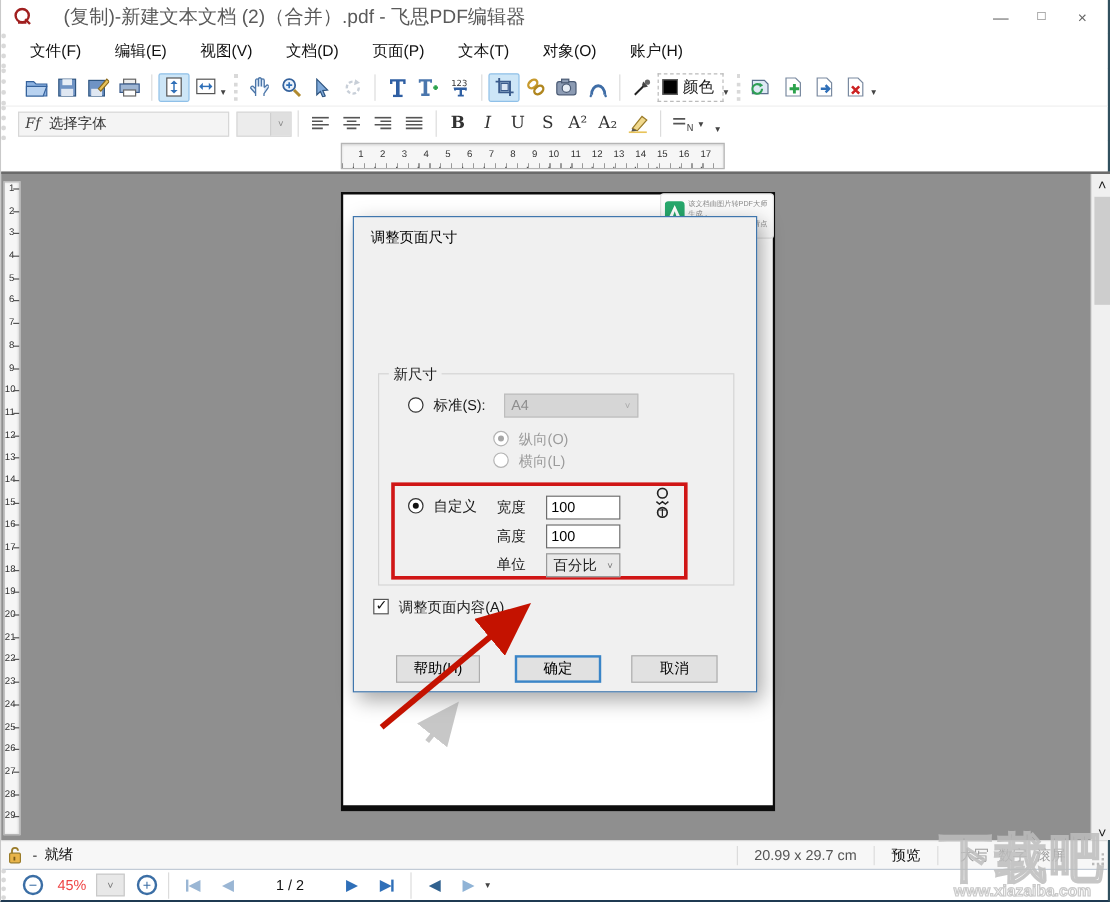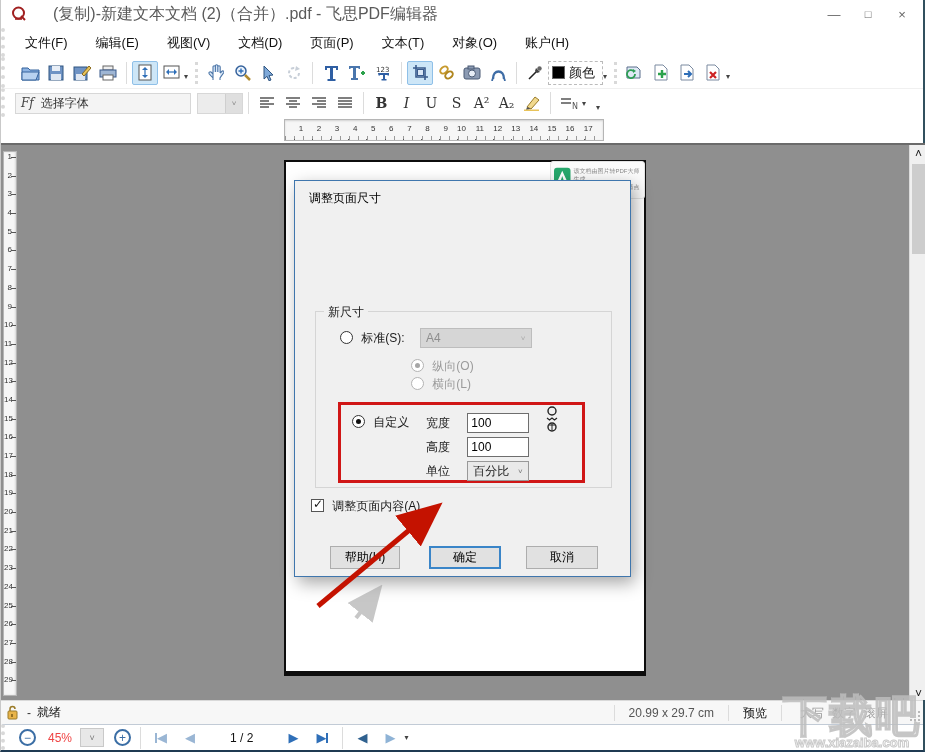--- a/index.html
+++ b/index.html
@@ -75,21 +75,21 @@
   .dim { color:#9b9b9b; }
 
   .row { position:absolute; white-space:nowrap; }
   .tinput { width:50px; height:20px; border:1px solid #6e6e6e; font-size:12px; padding:1px 3px; font-family:inherit; background:#fff; color:#000; }
   .combo { display:inline-flex; align-items:center; height:20px; border:1px solid #999; background:#e9e9e9; padding-left:5px; }
   .combo .cv { flex:1; }
   .combo .chev { width:16px; text-align:center; color:#777; font-size:8px; }
   .combo.disabled { background:#d6d6d6; border-color:#bdbdbd; color:#8e8e8e;margin-left:12px; }
   .combo.disabled .chev { color:#aaa; }
 
-  .redrect { position:absolute; left:10px; top:90px; width:247px; height:81px; border:3px solid #d01616;margin-left:12px; }
+  .redrect { position:absolute; left:10px; top:90px; width:247px; height:81px; border:3px solid #d01616; }
   .chainicon { position:absolute; left:238px; top:222px; z-index:5; }
 
   .cbrow { position:absolute; left:16px; top:317px; }
   .checkbox { display:inline-block; width:13px; height:13px; border:1px solid #555; background:#fff; vertical-align:-2px; position:relative; }
   .checkbox::after { content:"✓"; position:absolute; left:1px; top:-3px; font-size:12px; color:#111; }
 
   .btnrow { position:absolute; left:0; top:365px; width:100%; height:23px; }
   .dbtn { position:absolute; height:23px; background:#e1e1e1; border:1px solid #adadad; font-size:12px; font-family:inherit; color:#000; text-align:center; line-height:20px; }
   .dbtn.help { left:35px; width:70px; }
   .dbtn.ok { left:134px; width:72px; border:2px solid #3a85c8; line-height:18px; }

